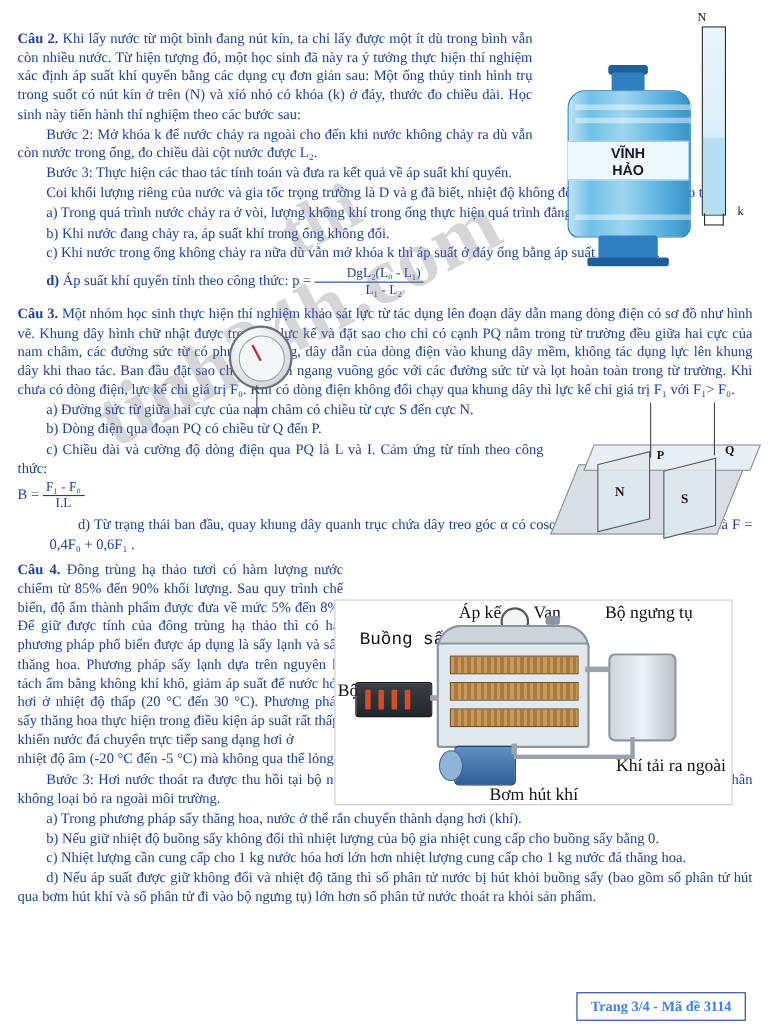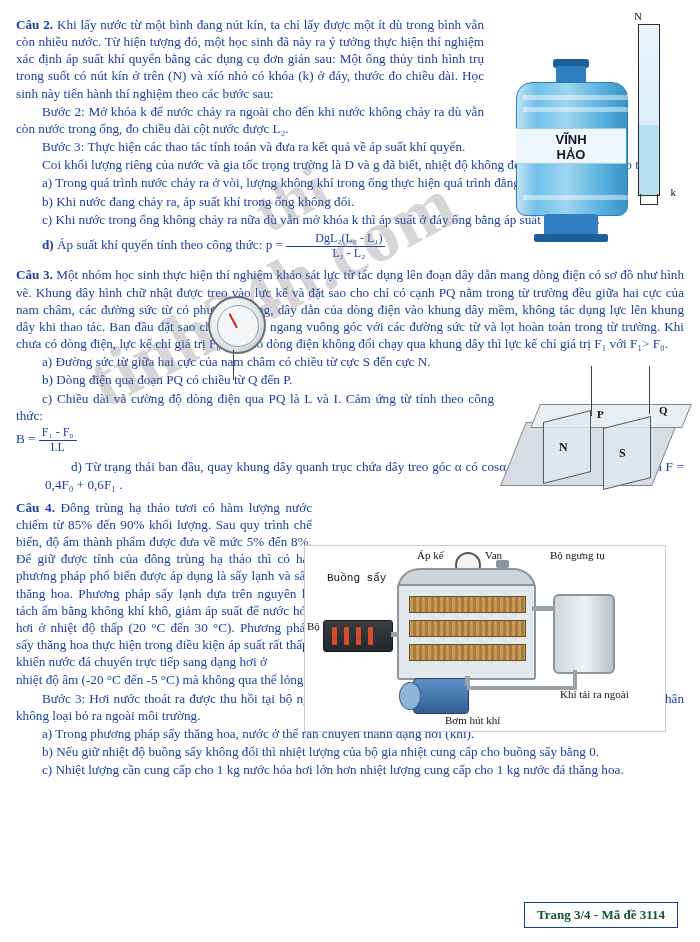--- a/index.html
+++ b/index.html
@@ -67,27 +67,27 @@
   .dryer-cab{position:absolute;left:92px;top:38px;width:135px;height:92px;background:#e3e8ec;border:2px solid #8c959d;border-radius:3px;}
   .tray{position:absolute;left:10px;width:115px;height:15px;background:repeating-linear-gradient(90deg,#c79a5a 0 3px,#a97b3e 3px 6px);border:1px solid #6d5128;}
   .dryer-dome{position:absolute;left:92px;top:22px;width:135px;height:18px;background:#cdd4da;border:2px solid #8c959d;border-radius:60px 60px 0 0;}
   .cond{position:absolute;left:248px;top:48px;width:58px;height:76px;background:linear-gradient(to right,#cfd6dc,#eef2f5,#b9c2c9);border:2px solid #8c959d;border-radius:6px;}
   .heater{position:absolute;left:18px;top:74px;width:68px;height:30px;background:linear-gradient(to bottom,#3b3f44,#23262a);border:1px solid #15171a;border-radius:3px;}
   .heater i{position:absolute;top:6px;width:5px;height:18px;background:#d64b2a;border-radius:1px;}
   .pump{position:absolute;left:108px;top:132px;width:54px;height:34px;background:linear-gradient(to bottom,#5f8fc4,#2f5f96);border:1px solid #1d3f68;border-radius:4px;}
   .pump-c{position:absolute;left:94px;top:136px;width:20px;height:26px;background:#8fb4d8;border:1px solid #42678f;border-radius:50%;}
   .gauge{position:absolute;left:150px;top:6px;width:22px;height:22px;border-radius:50%;border:2px solid #555;background:#f3f4f5;}
   .pipe{position:absolute;background:#9aa3ab;}
-  .fig-lbl{position:absolute;font-family:"Liberation Serif",serif;font-size:11px;color:#111;}
+  .fig-lbl{position:absolute;font-family:"Liberation Serif",serif;font-size:16px;color:#111;}
   
   .frac{display:inline-block;vertical-align:middle;text-align:center;font-size:12px;line-height:1.15;}
   .frac .num{display:block;border-bottom:1px solid #1a3fa0;padding:0 3px;}
   .frac .den{display:block;padding:0 3px;}
   
-  .footer{position:absolute;right:22px;bottom:14px;border:1.5px solid #1a3fa0;padding:4px 12px;font-size:13px;color:#14532d;font-weight:bold;font-family:"Liberation Serif",serif;}
+  .footer{position:absolute;right:22px;bottom:14px;border:1.5px solid #1a3fa0;padding:4px 12px;font-size:13px;color:#3b82f6;font-weight:bold;font-family:"Liberation Serif",serif;}
 </style>
 </head>
 <body>
 
 <div class="page">
 
   <div class="watermark">tinh24h.com</div>
   <div class="watermark wm2">thi</div>
 
   <div class="fig-bottle">
@@ -109,21 +109,21 @@
       <div class="bottle-band"></div>
       <div class="bottle-logo">
         <span>VĨNH</span>
         <span style="display:block;">HẢO</span>
       </div>
       <div class="stand"></div>
       <div class="stand2"></div>
     </div>
   </div>
 
-  <p class="para" style="margin-top:2px;padding-right:200px;">
+  <p class="para" style="margin-top:12px;padding-right:200px;">
     <span class="q-head">Câu 2.</span>
     <span>Khi lấy nước từ một bình đang nút kín, ta chỉ lấy được một ít dù trong bình vẫn còn nhiều nước. Từ hiện tượng đó, một học sinh đã này ra ý tưởng thực hiện thí nghiệm xác định áp suất khí quyển bằng các dụng cụ đơn giản sau: Một ống thủy tinh hình trụ trong suốt có nút kín ở trên (N) và xíó nhỏ có khóa (k) ở đáy, thước đo chiều dài. Học sinh này tiến hành thí nghiệm theo các bước sau:</span>
   </p>
   <p class="para indent" style="padding-right:200px;">Bước 2: Mở khóa k để nước chảy ra ngoài cho đến khi nước không chảy ra dù vẫn còn nước trong ống, đo chiều dài cột nước được L₂.</p>
   <p class="para indent">Bước 3: Thực hiện các thao tác tính toán và đưa ra kết quả về áp suất khí quyển.</p>
   <p class="para indent">Coi khối lượng riêng của nước và gia tốc trọng trường là D và g đã biết, nhiệt độ không đổi trong quá trình thao tác.</p>
   <p class="para indent">a) Trong quá trình nước chảy ra ở vòi, lượng không khí trong ống thực hiện quá trình đẳng nhiệt.</p>
   <p class="para indent">b) Khi nước đang chảy ra, áp suất khí trong ống không đổi.</p>
   <p class="para indent">c) Khi nước trong ống không chảy ra nữa dù vẫn mở khóa k thì áp suất ở đáy ống bằng áp suất khí quyển.</p>
   <p class="para indent" style="margin-top:4px;">
@@ -211,15 +211,16 @@
 
   <p class="para" style="margin-top:6px;padding-right:372px;">
     <span class="q-head">Câu 4.</span>
     <span>Đông trùng hạ thảo tươi có hàm lượng nước chiếm từ 85% đến 90% khối lượng. Sau quy trình chế biến, độ ẩm thành phẩm được đưa về mức 5% đến 8%. Để giữ được tính của đông trùng hạ thảo thì có hai phương pháp phổ biến được áp dụng là sấy lạnh và sấy thăng hoa. Phương pháp sấy lạnh dựa trên nguyên lý tách ẩm bằng không khí khô, giảm áp suất để nước hóa hơi ở nhiệt độ thấp (20 °C đến 30 °C). Phương pháp sấy thăng hoa thực hiện trong điều kiện áp suất rất thấp, khiến nước đá chuyển trực tiếp sang dạng hơi ở</span>
   </p>
   <p class="para">nhiệt độ âm (-20 °C đến -5 °C) mà không qua thể lỏng. Quy trình sấy chung gồm 3 bước:</p>
   <p class="para indent">Bước 3: Hơi nước thoát ra được thu hồi tại bộ ngưng tụ để chuyển lại thành thể lỏng, phần khí còn lại được bơm chân không loại bỏ ra ngoài môi trường.</p>
   <p class="para indent">a) Trong phương pháp sấy thăng hoa, nước ở thể rắn chuyển thành dạng hơi (khí).</p>
   <p class="para indent">b) Nếu giữ nhiệt độ buồng sấy không đổi thì nhiệt lượng của bộ gia nhiệt cung cấp cho buồng sấy bằng 0.</p>
   <p class="para indent">c) Nhiệt lượng cần cung cấp cho 1 kg nước hóa hơi lớn hơn nhiệt lượng cung cấp cho 1 kg nước đá thăng hoa.</p>
+  <p class="para indent">d) Nếu áp suất được giữ không đổi và nhiệt độ tăng thì số phân tử nước bị hút khỏi buồng sấy (bao gồm số phân tử hút qua bơm hút khí và số phân tử đi vào bộ ngưng tụ) lớn hơn số phân tử nước thoát ra khỏi sản phẩm.</p>
 
   <div class="footer">Trang 3/4 - Mã đề 3114</div>
 </div>
 
 </body></html>

